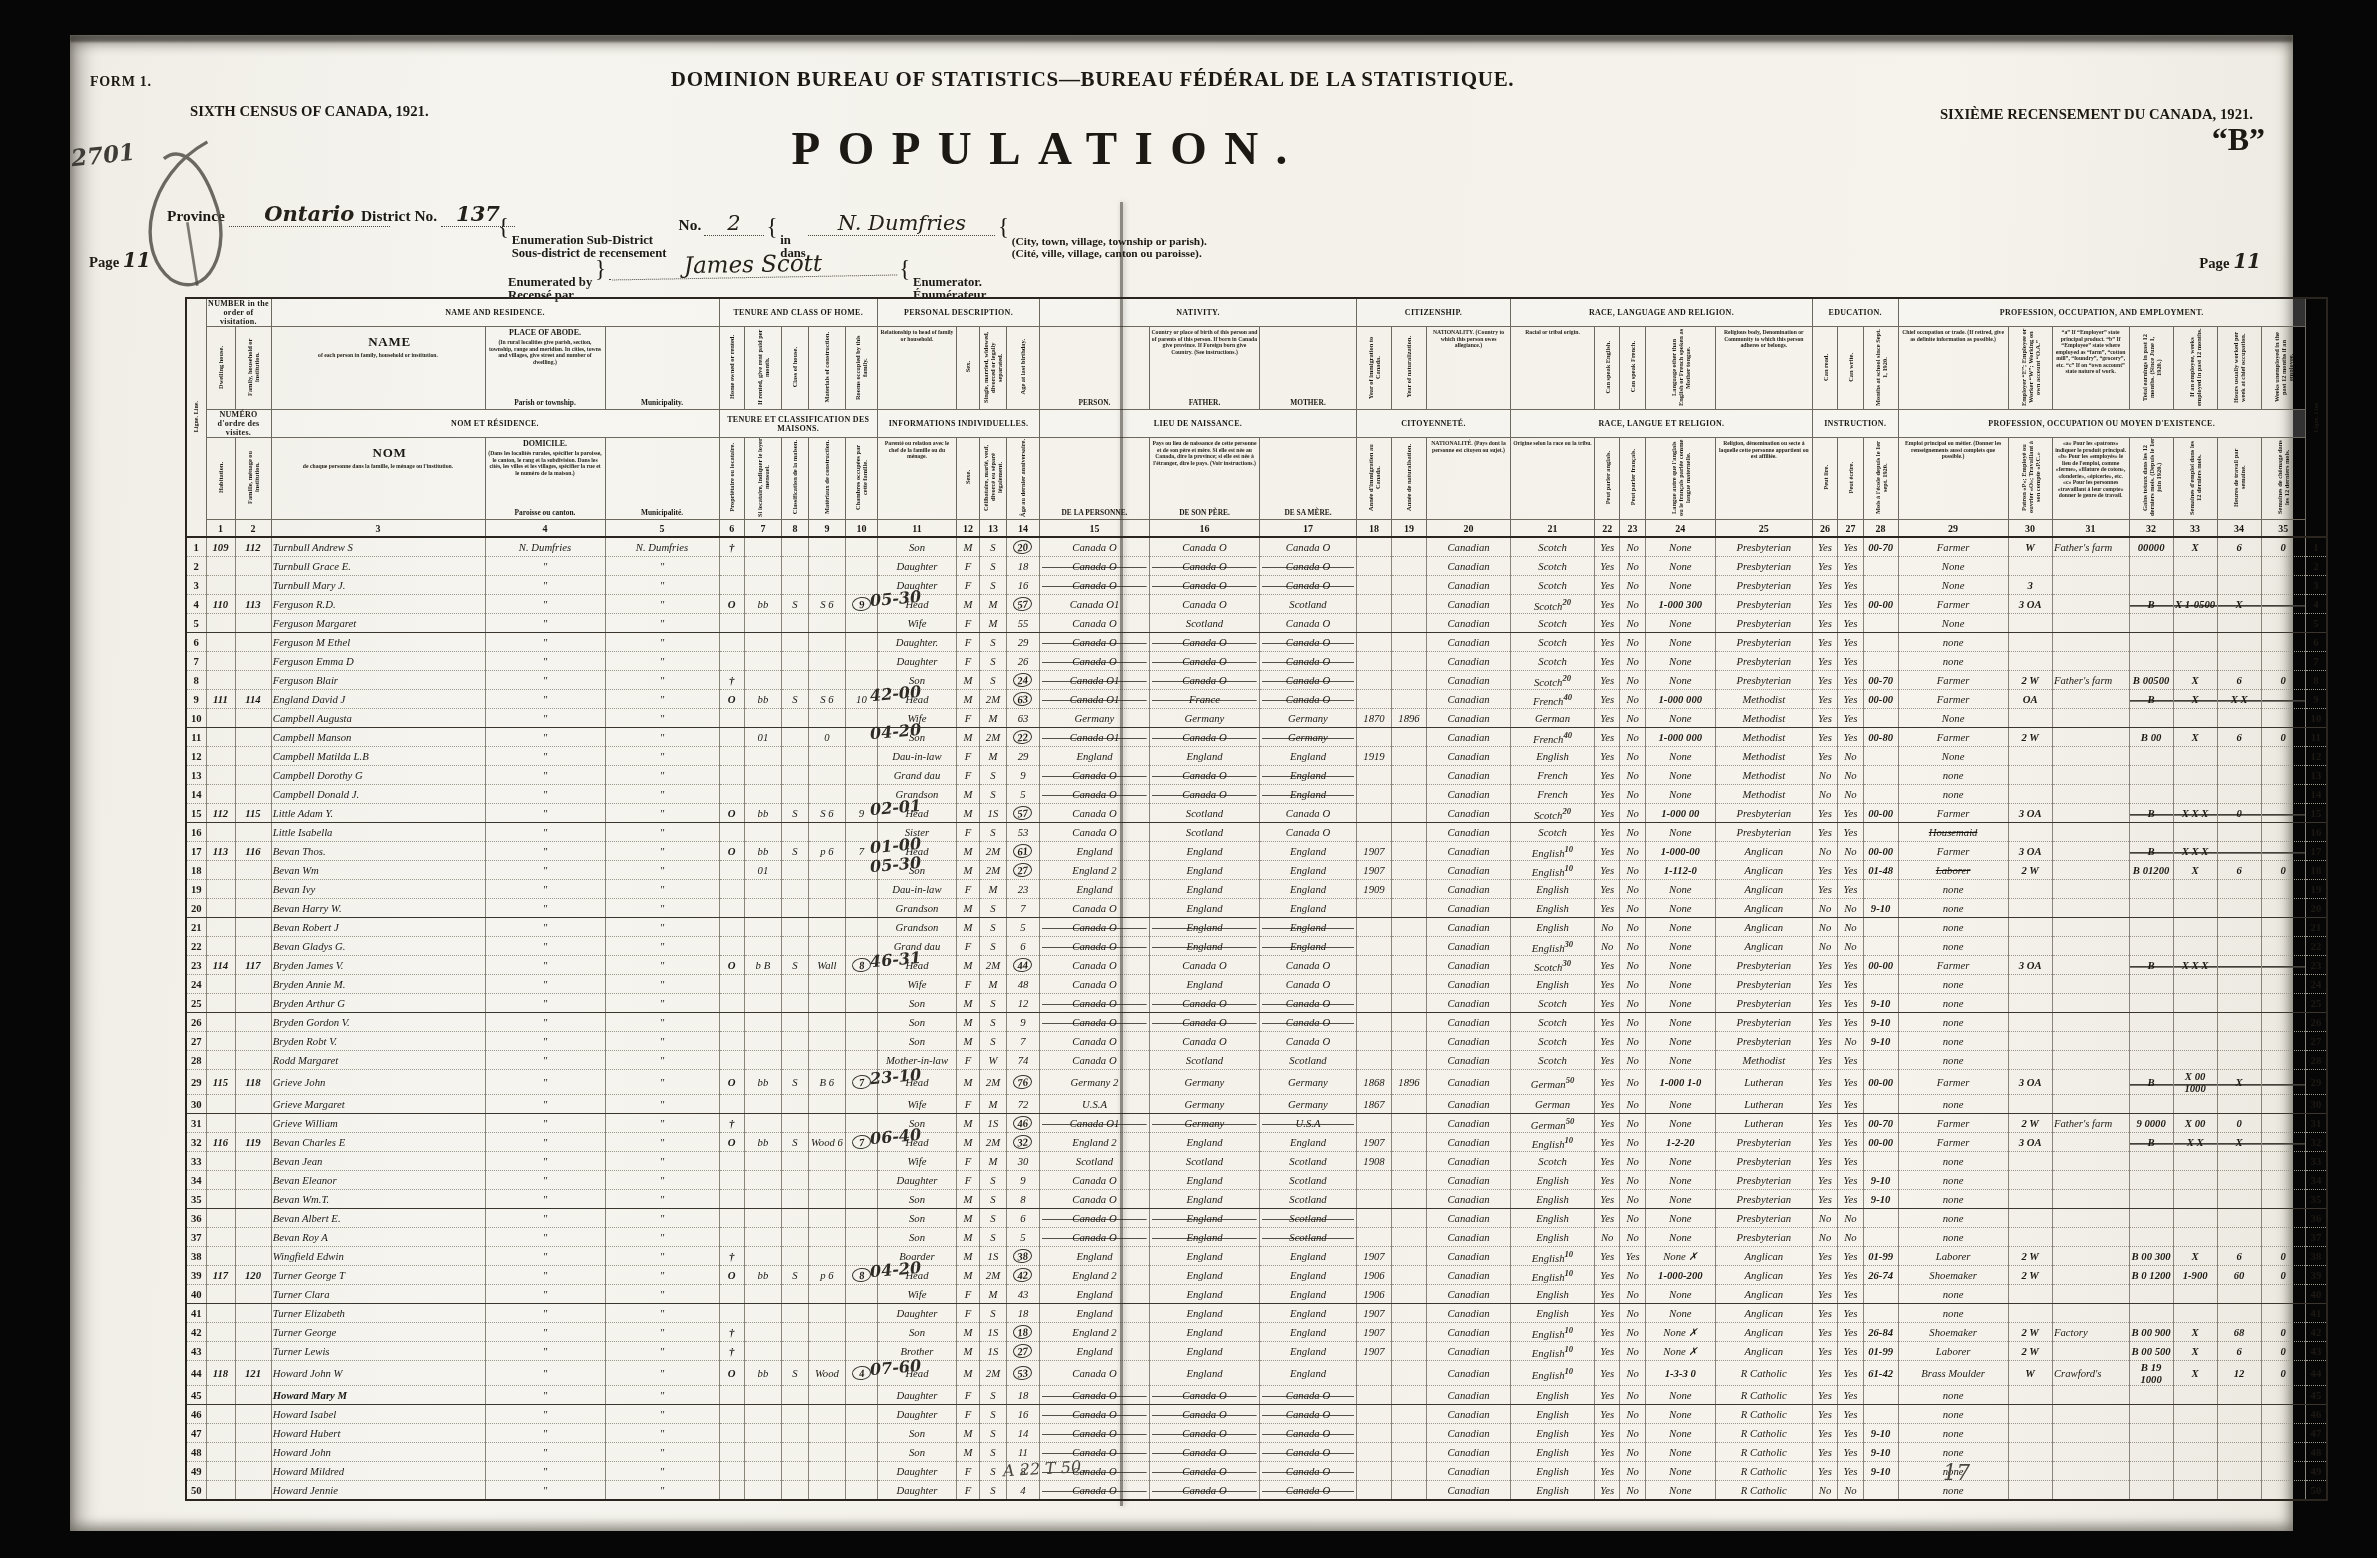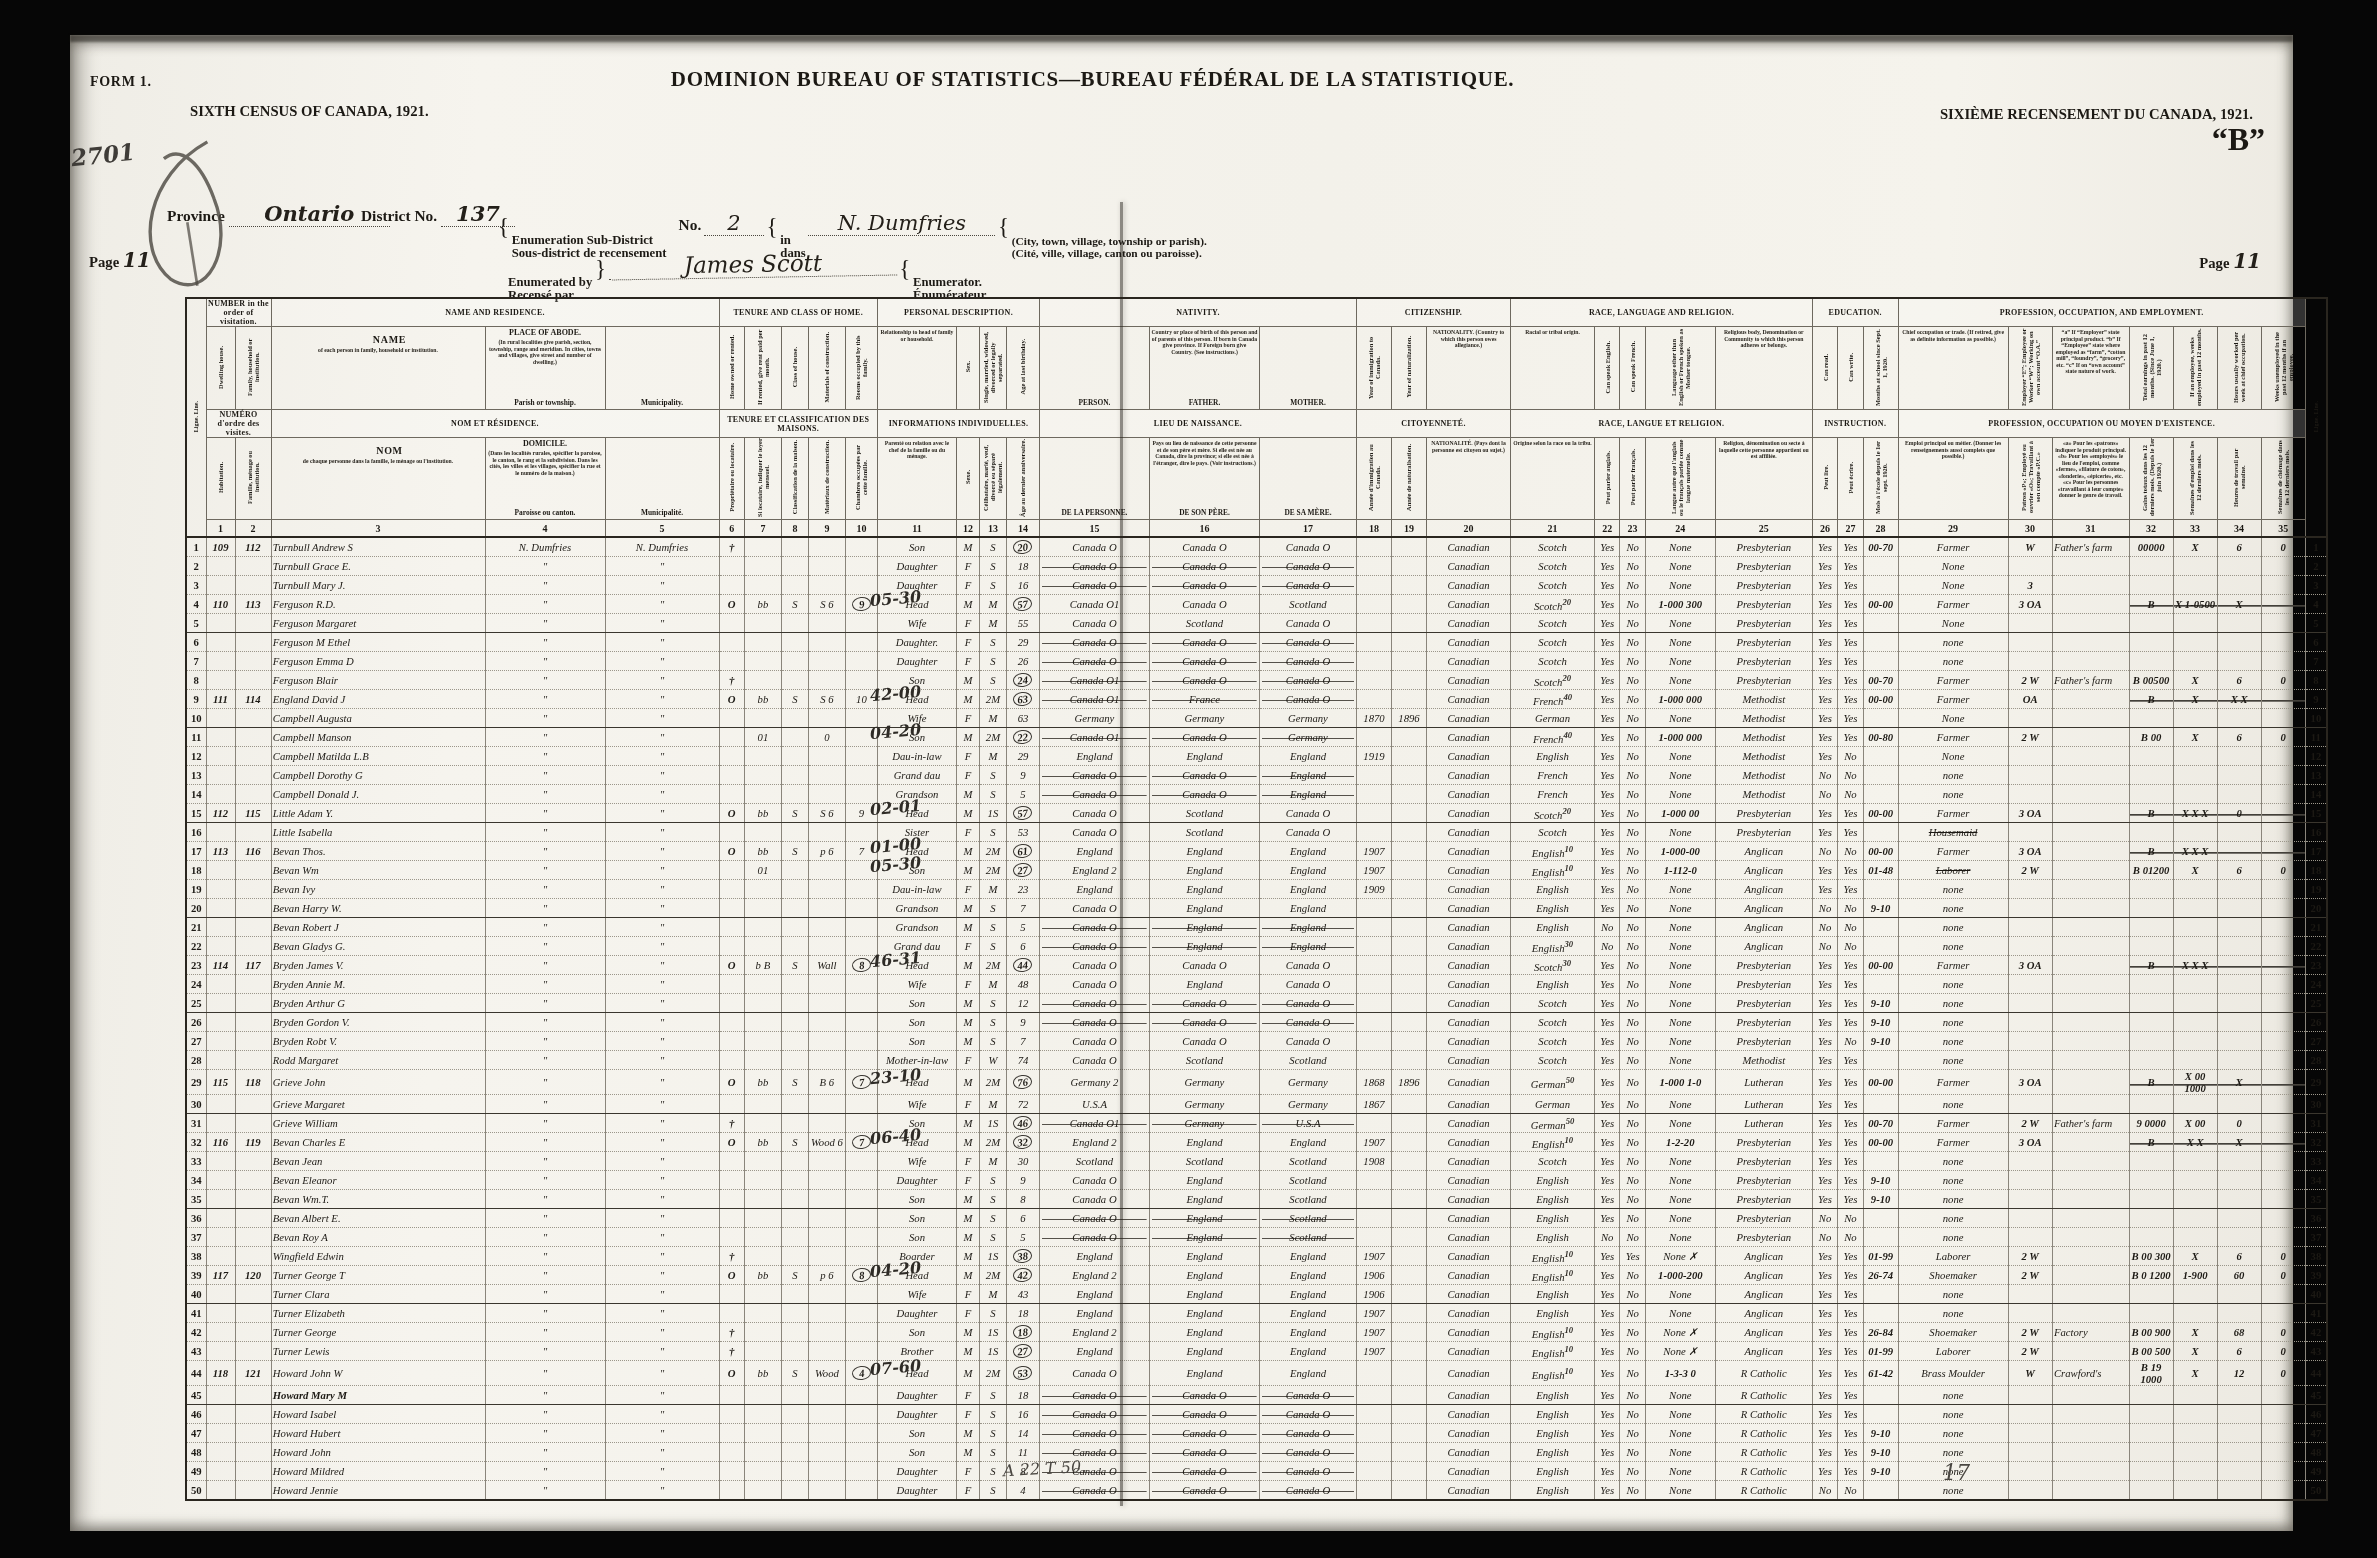--- a/index.html
+++ b/index.html
@@ -33,21 +33,21 @@
       font-family:"Liberation Serif", serif;color:#1c1914;}
   #census-table{border:2px solid #2a261f;margin-left:36px;}
   #census-table thead th{border-color:#6e695f;}
   #census-table thead{border-bottom:2px solid #2a261f;}
   th.gcell{font-size:8px;font-weight:bold;letter-spacing:0.3px;height:16px;background:rgba(255,255,255,.18);}
   th.dv{vertical-align:middle;}
   .vtext{writing-mode:vertical-rl;transform:rotate(180deg);font-size:6.4px;line-height:1.1;
          font-weight:bold;max-height:79px;display:inline-block;white-space:normal;}
   th.dcell{vertical-align:top;}
   .dh{font-size:8px;font-weight:bold;text-align:center;margin-top:1.3px;}
-  .dh.big{font-size:10px;letter-spacing:0.7px;margin-top:6.7px;padding-left:23px;}
+  .dh.big{font-size:13px;letter-spacing:0.7px;margin-top:6.7px;padding-left:23px;}
   .dn{font-size:5.7px;line-height:1.15;text-align:center;margin-top:2px;font-weight:bold;color:#2a261f;}
   .dl{font-size:7.4px;font-weight:bold;text-align:center;position:absolute;bottom:2px;left:0;right:0;}
   th.dcell{position:relative;height:82px;}
   tr.frdet th.dcell{height:72px;}
   th.numcell{font-size:10px;font-weight:bold;height:16px;}
   th.linecol .vtext{font-size:6px;}
   
   #census-table tbody td{height:18px;border-bottom:0.7px dotted #9b968a;border-top:none;font-size:10.7px;}
   #census-table tbody tr.g5 td{border-bottom:1.3px solid #3a362e;}
   td.gb,th.gb{border-left:1.3px solid #4a463c !important;}
@@ -79,20 +79,21 @@
 <body>
 
 <div id="stage">
   <div id="paper">
     <div class="darkedge"></div>
 
     <div class="abs form1 print">FORM 1.</div>
     <div class="abs bureau print">DOMINION BUREAU OF STATISTICS—BUREAU FÉDÉRAL DE LA STATISTIQUE.</div>
     <div class="abs cenEn print">SIXTH CENSUS OF CANADA, 1921.</div>
     <div class="abs cenFr print">SIXIÈME RECENSEMENT DU CANADA, 1921.</div>
+    <div class="abs popTitle print">POPULATION.</div>
     <div class="abs schedB print">“B”</div>
     <div class="abs pencil" style="left:1.3px;top:106px;font-size:23px;transform:rotate(-6deg);">2701</div>
 
     <div class="abs fieldrow print" style="left:97px;top:166px;">
       <span>Province</span>
       <span class="dotline hw hwv" style="width:161px;">Ontario</span>
     </div>
     <div class="abs fieldrow print" style="left:291px;top:166px;">
       <span>District No.</span>
       <span class="dotline hw hwv" style="width:74px;">137</span>

